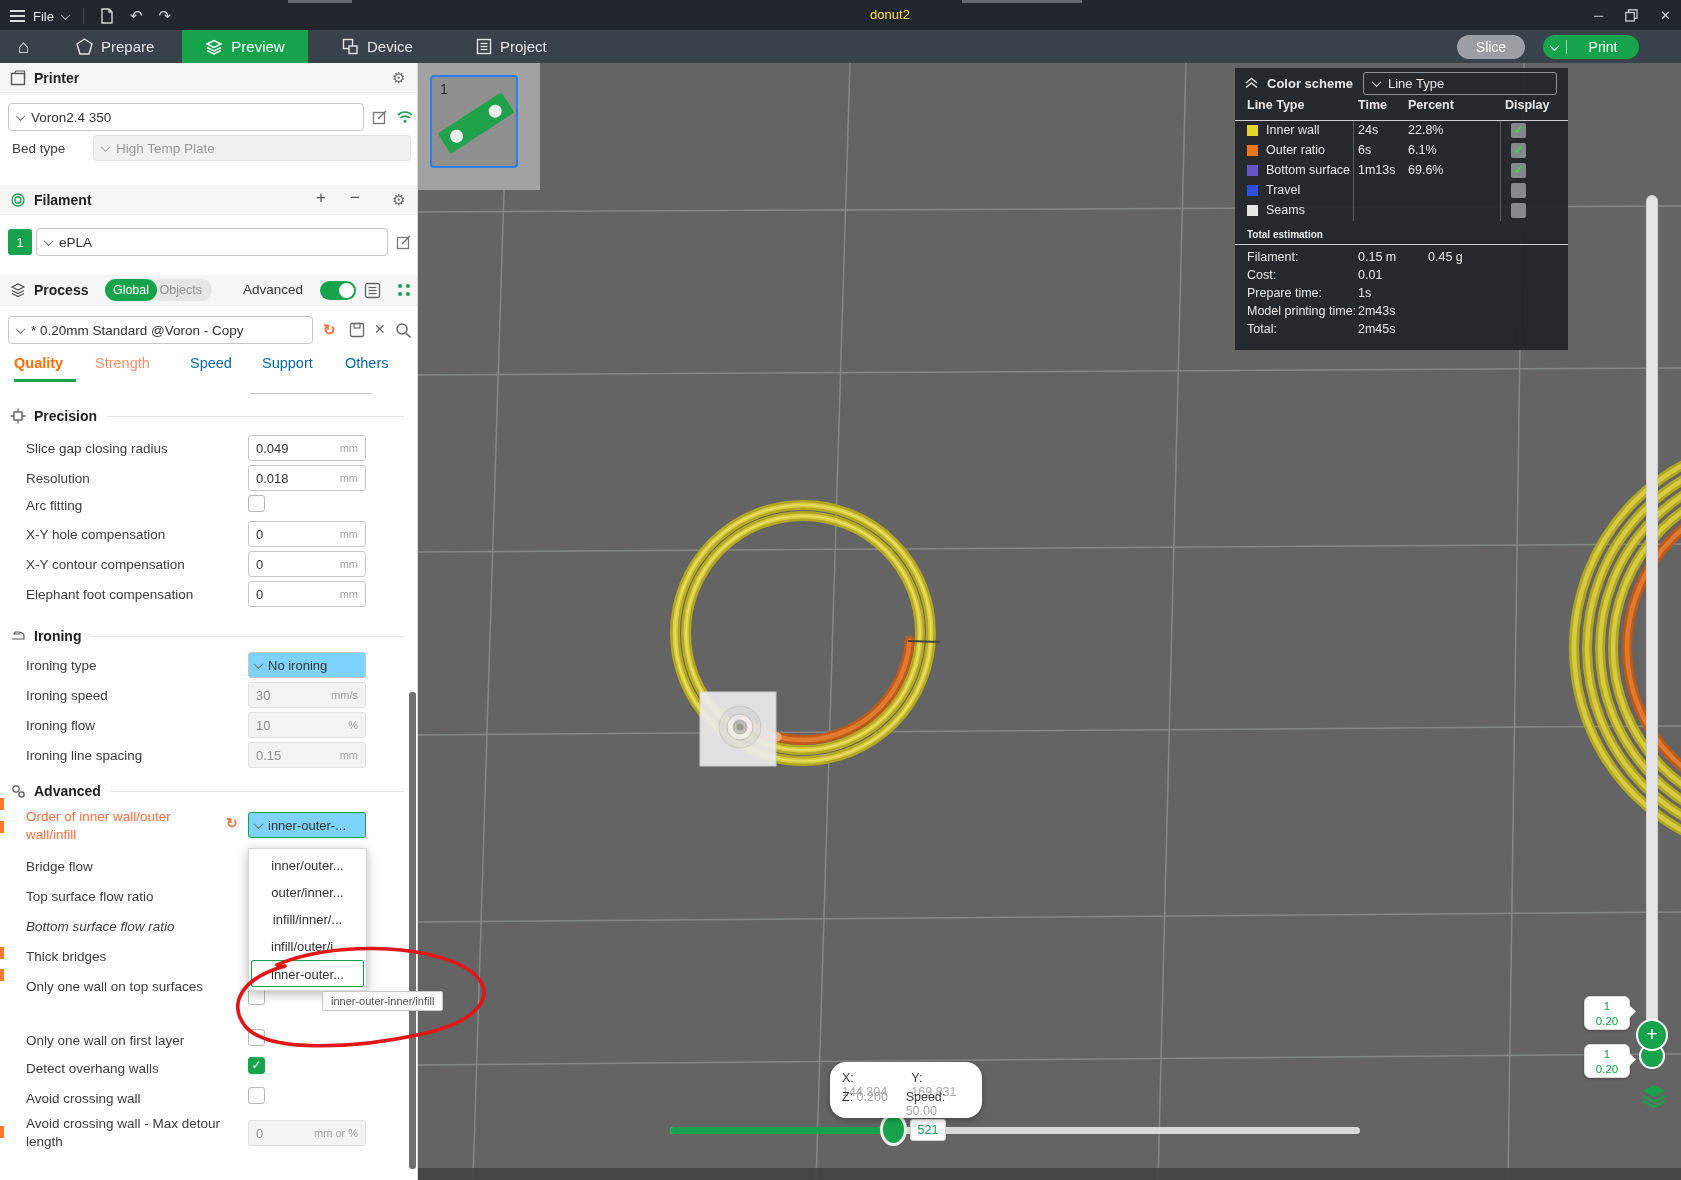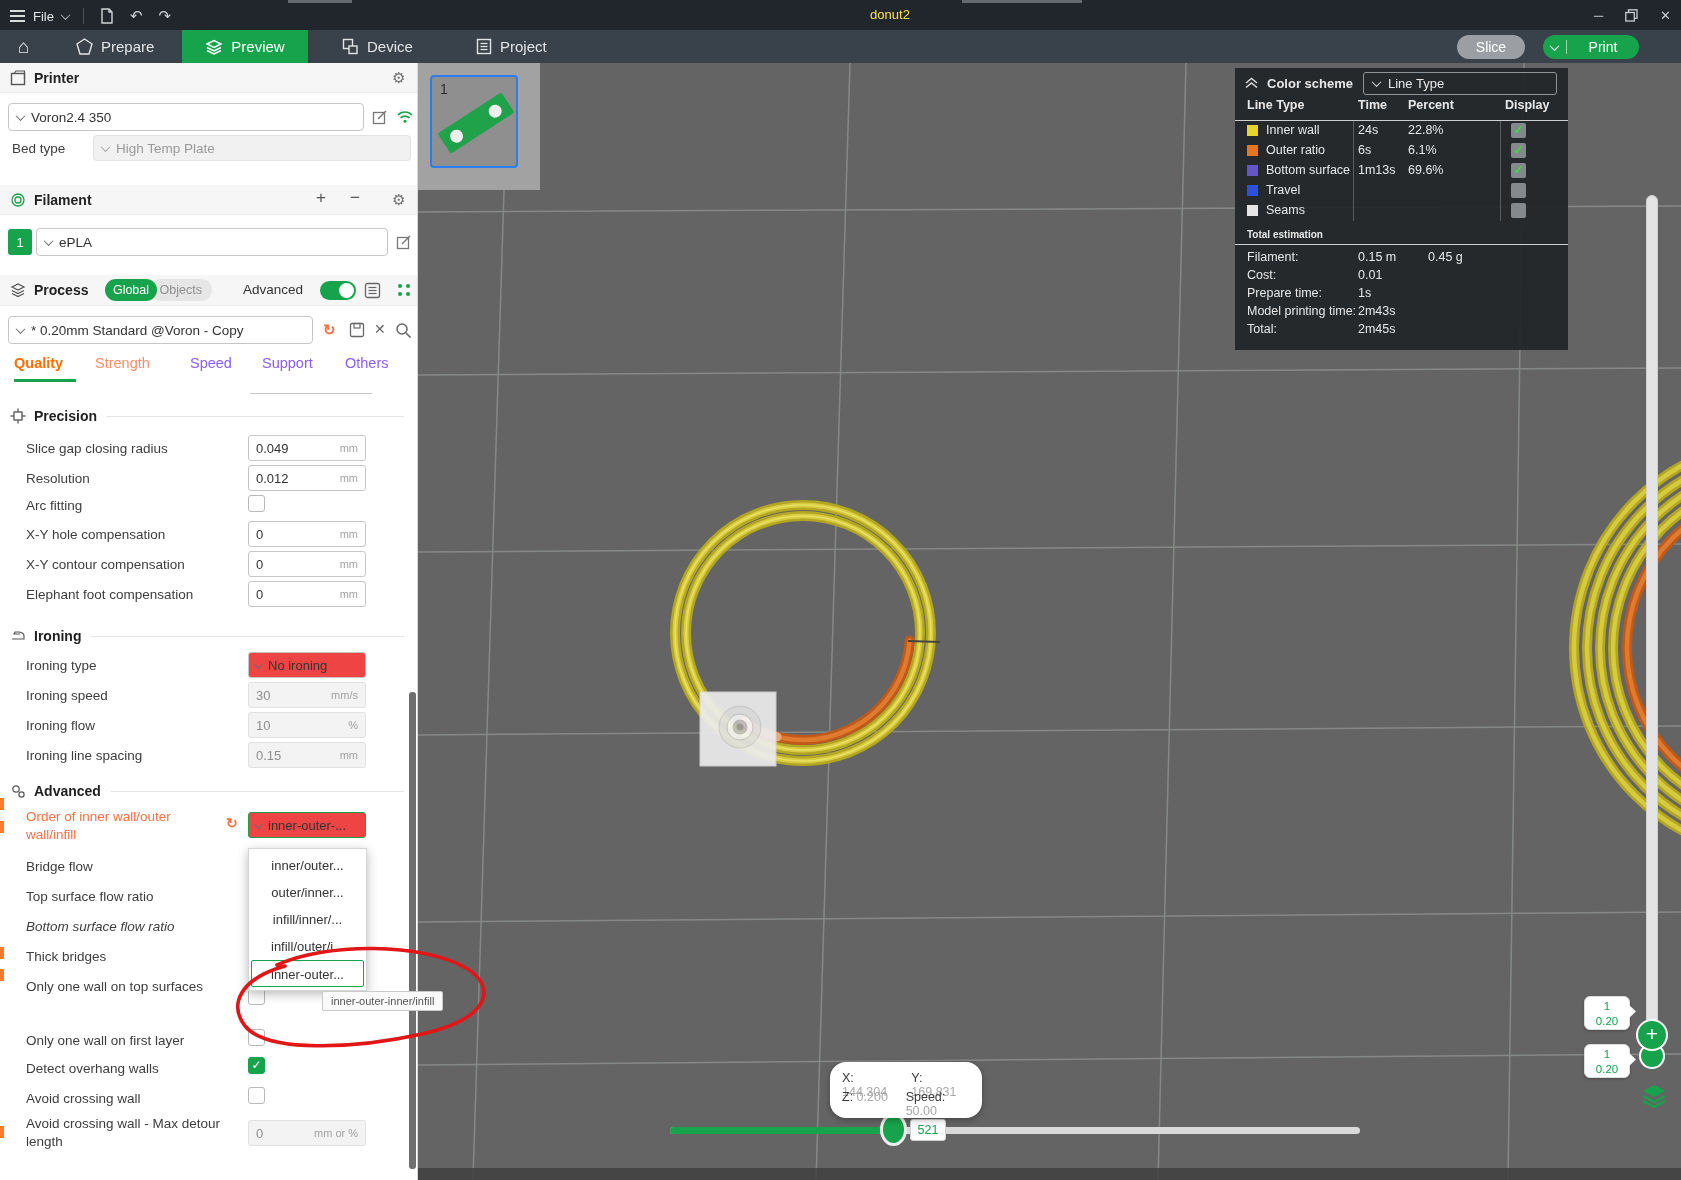--- a/index.html
+++ b/index.html
@@ -34,36 +34,36 @@
   .sechdr .ttl { font-size:14px; font-weight:bold; color:#222; margin-left:8px; }
   .icon14 { width:16px; height:16px; margin-left:10px; flex:none; }
   .gear { position:absolute; font-size:15px; color:#707070; top:6px; }
   .combo { position:absolute; height:28px; border:1px solid #c6c6c6; border-radius:4px; background:#fff; display:flex; align-items:center; padding:0 8px; gap:7px; font-size:13.5px; color:#333; }
   .combo.gray { background:#f1f1f1; border-color:#e2e2e2; color:#9a9a9a; }
   .rowlabel { font-size:13.5px; color:#3d3d3d; }
   .slotbadge { position:absolute; width:24px; height:26px; background:#17a34b; color:#fff; font-size:13px; display:flex; align-items:center; justify-content:center; border-radius:3px; }
   .pille { height:22px; border-radius:11px; font-size:12.5px; display:flex; align-items:center; justify-content:center; }
   .toggle { position:absolute; width:36px; height:19px; border-radius:10px; background:#17a34b; }
   .toggle .knob { position:absolute; right:2px; top:2px; width:15px; height:15px; background:#fff; border-radius:50%; }
-  .ptab { position:absolute; top:0; font-size:14.5px; color:#8b5cf6; }
+  .ptab { position:absolute; top:0; font-size:14.5px; color:#0369a1; }
   .svgi { display:block; }
 
   
   .settings { position:absolute; left:0; top:0; width:418px; height:1133px; }
   .shead { position:absolute; left:0; width:404px; display:flex; align-items:center; }
   .shead .ttl { font-size:14px; font-weight:bold; color:#1f1f1f; margin-left:8px; white-space:nowrap; }
   .shead .rule { flex:1; height:1px; background:#e4e4e4; margin-left:10px; }
   .srow-label { position:absolute; left:26px; width:212px; font-size:13.5px; color:#3d3d3d; line-height:18px; }
   .srow-label.modified { color:#ff6f42; }
   .vbox { position:absolute; left:248px; width:118px; height:26px; border:1px solid #c6c6c6; border-radius:3px; background:#fff; display:flex; align-items:center; justify-content:space-between; padding:0 7px; }
   .vbox .val { font-size:13px; color:#333; }
   .vbox .unit { font-size:11px; color:#a3a3a3; }
   .vbox.disabled { background:#f3f3f3; border-color:#e1e1e1; }
   .vbox.disabled .val { color:#8f8f8f; }
-  .selbox { position:absolute; left:248px; width:118px; height:26px; border:1px solid #c6c6c6; border-radius:3px; background:#ef4444; display:flex; align-items:center; gap:6px; padding:0 6px; font-size:13px; color:#333; white-space:nowrap; overflow:hidden; }
+  .selbox { position:absolute; left:248px; width:118px; height:26px; border:1px solid #c6c6c6; border-radius:3px; background:#7dd3fc; display:flex; align-items:center; gap:6px; padding:0 6px; font-size:13px; color:#333; white-space:nowrap; overflow:hidden; }
   .selbox.focus { border:1.5px solid #17a34b; }
   .cb { position:absolute; left:248px; width:17px; height:17px; border:1.5px solid #b8b8b8; border-radius:3px; background:#fff; }
   .cb.checked { background:#17a34b; border-color:#17a34b; color:#fff; font-size:12px; text-align:center; line-height:15px; }
   .gutter-tick { position:absolute; left:0; width:4px; height:12px; background:#ff7a2e; }
   .scrollthumb { position:absolute; left:409px; width:7px; background:#6f6f6f; border-radius:3px; }
 
   
   .dropdown { position:absolute; left:248px; top:848px; width:119px; background:#fff; border:1px solid #d6d6d6; box-shadow:0 3px 10px rgba(0,0,0,.28); z-index:40; padding:3px 0; }
   .dd-item { height:27px; line-height:27px; font-size:13px; color:#333; text-align:center; white-space:nowrap; overflow:hidden; }
   .dd-item.selected { border:1.5px solid #17a34b; border-radius:2px; margin:0 2px; position:relative; }
@@ -374,21 +374,21 @@
       <div>
         <span class="srow-label" style="top:377px;">Slice gap closing radius</span>
         <div class="vbox" style="top:372px;">
           <span class="val">0.049</span>
           <span class="unit">mm</span>
         </div>
       </div>
       <div>
         <span class="srow-label" style="top:407px;">Resolution</span>
         <div class="vbox" style="top:402px;">
-          <span class="val">0.012</span>
+          <span class="val">0.018</span>
           <span class="unit">mm</span>
         </div>
       </div>
       <div>
         <span class="srow-label" style="top:434px;">Arc fitting</span>
         <span class="cb" style="top:432px;"></span>
       </div>
       <div>
         <span class="srow-label" style="top:463px;">X-Y hole compensation</span>
         <div class="vbox" style="top:458px;">

